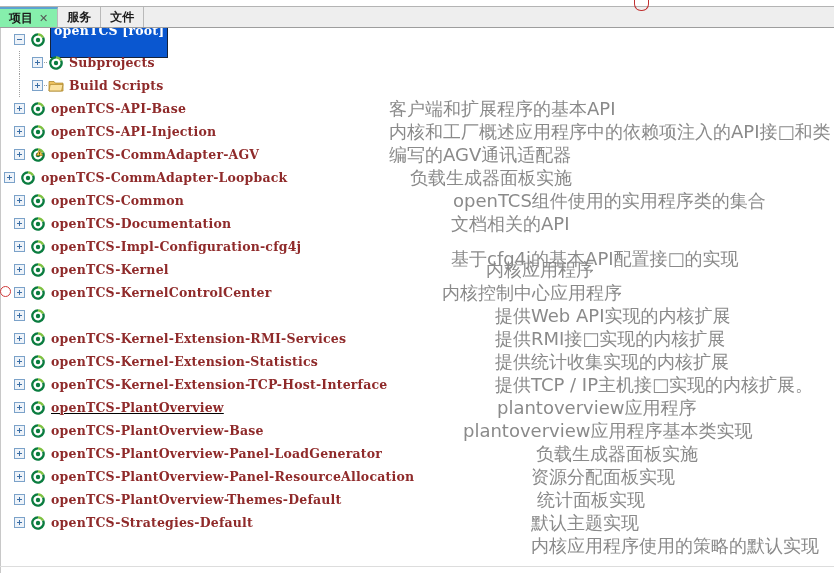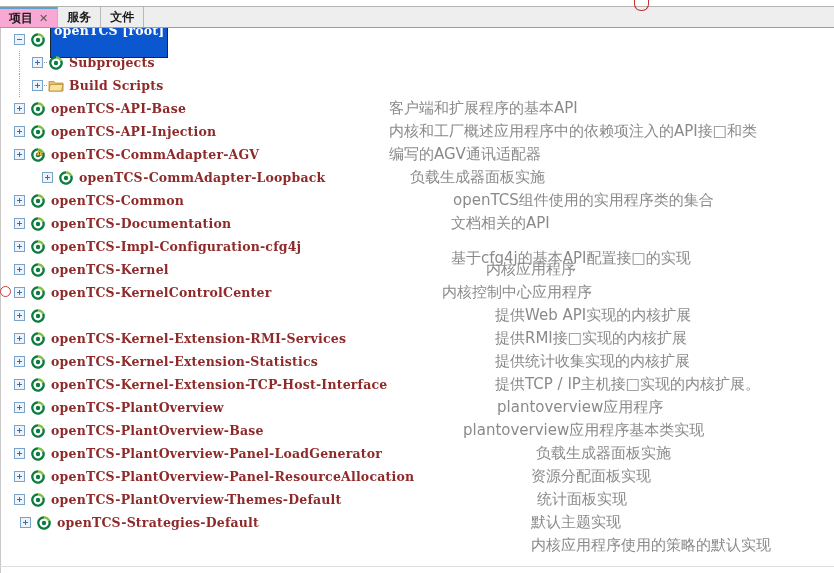--- a/index.html
+++ b/index.html
@@ -45,21 +45,21 @@
     box-sizing: border-box;
     font-family: "DejaVu Sans", sans-serif;
     font-size: 12px;
     font-weight: bold;
     color: #1a1a1a;
     background: #eeeeee;
     cursor: default;
     white-space: nowrap;
   }
   .tab.active {
-    background: #f9a8d4;
+    background: #86efac;
     border-top: 2px solid #5ba3d0;
     padding-top: 0;
   }
   .tab-close {
     font-family: "DejaVu Sans", sans-serif;
     font-size: 11px;
     font-weight: normal;
     color: #555;
     line-height: 1;
   }
@@ -167,21 +167,21 @@
   
   .desc-layer {
     position: absolute;
     left: 0; top: 0;
     width: 834px; height: 545px;
     pointer-events: none;
   }
   .desc {
     position: absolute;
     font-family: "DejaVu Sans", sans-serif;
-    font-size: 15px;
+    font-size: 18px;
     color: #8a8a8a;
     white-space: nowrap;
     line-height: 23px;
     height: 23px;
   }
 
   
   .artifact-u {
     position: absolute;
     left: 634px; top: 0px;
@@ -320,21 +320,21 @@
               <path d="M9 2.2a6.8 6.8 0 1 0 6.1 3.8l-2.1 1.1A4.5 4.5 0 1 1 9 4.5z" fill="#0a7c3f"></path>
               <path d="M9 2.2a6.8 6.8 0 0 1 6.1 3.8l-2.1 1.1A4.5 4.5 0 0 0 9 4.5z" fill="#7fc242"></path>
               <circle cx="9" cy="9" r="2.2" fill="#0a7c3f"></circle>
               <path d="M10.5 4.2l3.4 5.4H7.1z" fill="#f4c542" stroke="#8a6a12" stroke-width="0.7"></path>
               <rect x="10.1" y="6.2" width="0.9" height="2.2" fill="#5a4206"></rect>
               <rect x="10.1" y="8.8" width="0.9" height="0.8" fill="#5a4206"></rect>
             </svg>
           </span>
           <span class="name">openTCS-CommAdapter-AGV</span>
         </div>
-        <div class="row" style="padding-left: 10px; margin-left: 28px;">
+        <div class="row" style="">
           <div class="handlecell">
             <div class="handle plus"></div>
           </div>
           <span class="icon">
             <svg width="18" height="18" viewBox="0 0 18 18">
               <path d="M9 2.2a6.8 6.8 0 1 0 6.1 3.8l-2.1 1.1A4.5 4.5 0 1 1 9 4.5z" fill="#0a7c3f"></path>
               <path d="M9 2.2a6.8 6.8 0 0 1 6.1 3.8l-2.1 1.1A4.5 4.5 0 0 0 9 4.5z" fill="#7fc242"></path>
               <circle cx="9" cy="9" r="2.2" fill="#0a7c3f"></circle>
             </svg>
           </span>
@@ -449,21 +449,21 @@
           </div>
           <span class="icon">
             <svg width="18" height="18" viewBox="0 0 18 18">
               <path d="M9 2.2a6.8 6.8 0 1 0 6.1 3.8l-2.1 1.1A4.5 4.5 0 1 1 9 4.5z" fill="#0a7c3f"></path>
               <path d="M9 2.2a6.8 6.8 0 0 1 6.1 3.8l-2.1 1.1A4.5 4.5 0 0 0 9 4.5z" fill="#7fc242"></path>
               <circle cx="9" cy="9" r="2.2" fill="#0a7c3f"></circle>
             </svg>
           </span>
           <span class="name">openTCS-Kernel-Extension-TCP-Host-Interface</span>
         </div>
-        <div class="row" style="padding-left: 10px;">
+        <div class="row" style="padding-left: 10px; text-decoration: underline;">
           <div class="handlecell">
             <div class="handle plus"></div>
           </div>
           <span class="icon">
             <svg width="18" height="18" viewBox="0 0 18 18">
               <path d="M9 2.2a6.8 6.8 0 1 0 6.1 3.8l-2.1 1.1A4.5 4.5 0 1 1 9 4.5z" fill="#0a7c3f"></path>
               <path d="M9 2.2a6.8 6.8 0 0 1 6.1 3.8l-2.1 1.1A4.5 4.5 0 0 0 9 4.5z" fill="#7fc242"></path>
               <circle cx="9" cy="9" r="2.2" fill="#0a7c3f"></circle>
             </svg>
           </span>
@@ -514,21 +514,21 @@
           </div>
           <span class="icon">
             <svg width="18" height="18" viewBox="0 0 18 18">
               <path d="M9 2.2a6.8 6.8 0 1 0 6.1 3.8l-2.1 1.1A4.5 4.5 0 1 1 9 4.5z" fill="#0a7c3f"></path>
               <path d="M9 2.2a6.8 6.8 0 0 1 6.1 3.8l-2.1 1.1A4.5 4.5 0 0 0 9 4.5z" fill="#7fc242"></path>
               <circle cx="9" cy="9" r="2.2" fill="#0a7c3f"></circle>
             </svg>
           </span>
           <span class="name">openTCS-PlantOverview-Themes-Default</span>
         </div>
-        <div class="row" style="padding-left: 16px;">
+        <div class="row" style="padding-left: 10px;">
           <div class="handlecell">
             <div class="handle plus"></div>
           </div>
           <span class="icon">
             <svg width="18" height="18" viewBox="0 0 18 18">
               <path d="M9 2.2a6.8 6.8 0 1 0 6.1 3.8l-2.1 1.1A4.5 4.5 0 1 1 9 4.5z" fill="#0a7c3f"></path>
               <path d="M9 2.2a6.8 6.8 0 0 1 6.1 3.8l-2.1 1.1A4.5 4.5 0 0 0 9 4.5z" fill="#7fc242"></path>
               <circle cx="9" cy="9" r="2.2" fill="#0a7c3f"></circle>
             </svg>
           </span>

